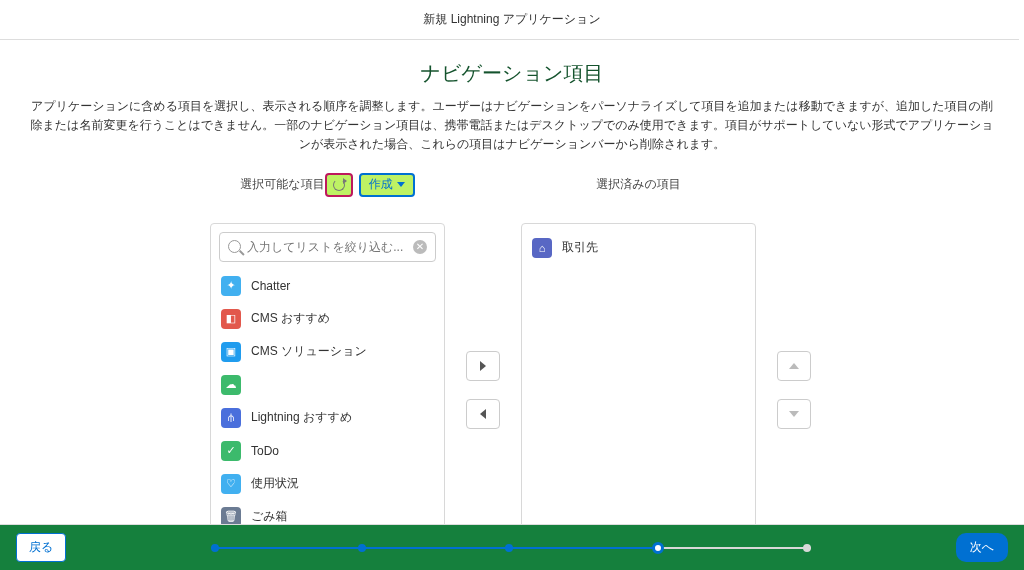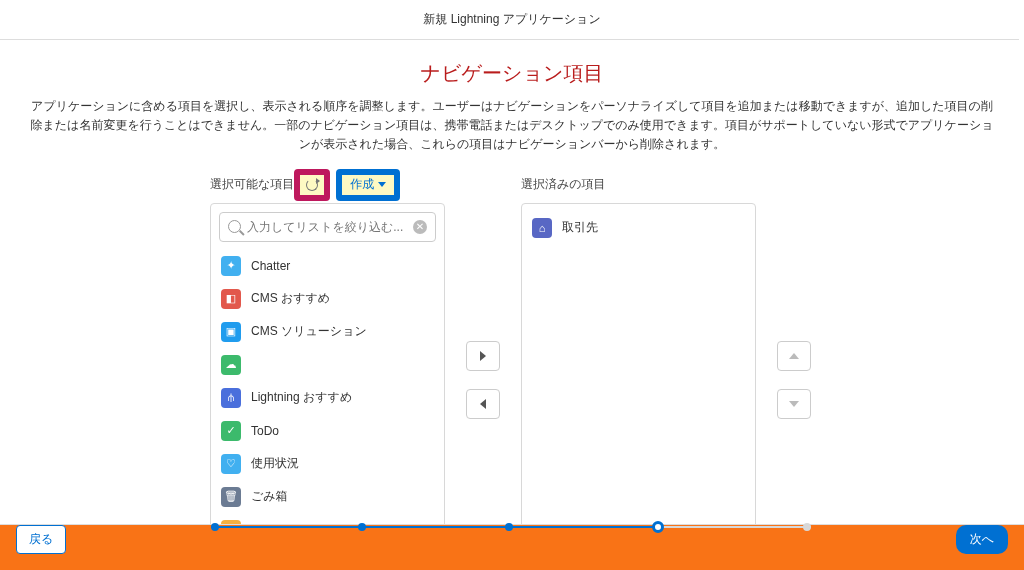--- a/index.html
+++ b/index.html
@@ -21,21 +21,21 @@
     padding: 11px 17px 11px;
     color: #333;
   }
   .hr { height: 1px; background: #ddd; margin: 0 5px 0 0; }
 
   .section-title {
     text-align: center;
     font-size: 20px;
     font-weight: 400;
     margin-top: 20px;
-    color: #b91c1c;
+    color: #14532d;
   }
 
   .section-desc {
     text-align: center;
     font-size: 12px;
     color: #333;
     line-height: 1.6;
     margin: 10px 30px 18px;
   }
 
@@ -51,38 +51,38 @@
     flex-direction: column;
   }
   .col.left { width: 235px; }
   .col.mid { width: 40px; justify-content: center; align-items: center; gap: 18px; margin-top: 50px;}
   .col.right { width: 235px; }
   .col.reorder { width: 40px; justify-content: center; align-items: center; gap: 18px; margin-top: 50px;}
 
   .col-head {
     display: flex;
     align-items: center;
-    justify-content: flex-start;
+    justify-content: center;
     margin-bottom: 6px;
     height: 24px;
   }
   .col-head-label {
     font-size: 12px;
     color: #444;
   }
   .col-head-actions {
     display: flex;
     gap: 6px;
     align-items: center;
   }
   .btn-outline {
-    border: 6px solid #be185d;
-    background: #fef9c3;
-    border-radius: 4px;
-    height: 32px;
+    border: 2px solid #be185d;
+    background: #bef264;
+    border-radius: 4px;
+    height: 24px;
     min-width: 26px;
     display: inline-flex;
     align-items: center;
     justify-content: center;
     cursor: pointer;
     color: #0070d2;
     font-size: 12px;
     padding: 0 6px;
   }
   .btn-outline.blue-border { border-color: #0070d2; color: #0070d2; padding: 0 8px; gap:4px;}
@@ -97,20 +97,21 @@
   }
 
   .panel {
     border: 1px solid #d8d8d8;
     border-radius: 4px;
     background: #fff;
     height: 335px;
     overflow: hidden;
     display: flex;
     flex-direction: column;
+    margin-top: 20px;
   }
 
   .search-wrap {
     padding: 8px;
   }
   .search-box {
     display: flex;
     align-items: center;
     border: 1px solid #ccc;
     border-radius: 4px;
@@ -164,23 +165,23 @@
     cursor:pointer;
     color: #555;
   }
 
   .footer {
     position: absolute;
     left: 0; right: 0; bottom: 0;
     height: 46px;
     border-top: 1px solid #ddd;
     display: flex;
-    align-items: flex-start;
+    align-items: center;
     padding: 0 16px;
-    background: #f97316;
+    background: #15803d;
   }
   .btn-back {
     border: 1px solid #0070d2;
     color: #0070d2;
     background: #fff;
     border-radius: 4px;
     padding: 5px 12px;
     font-size: 12px;
     cursor:pointer;
   }

